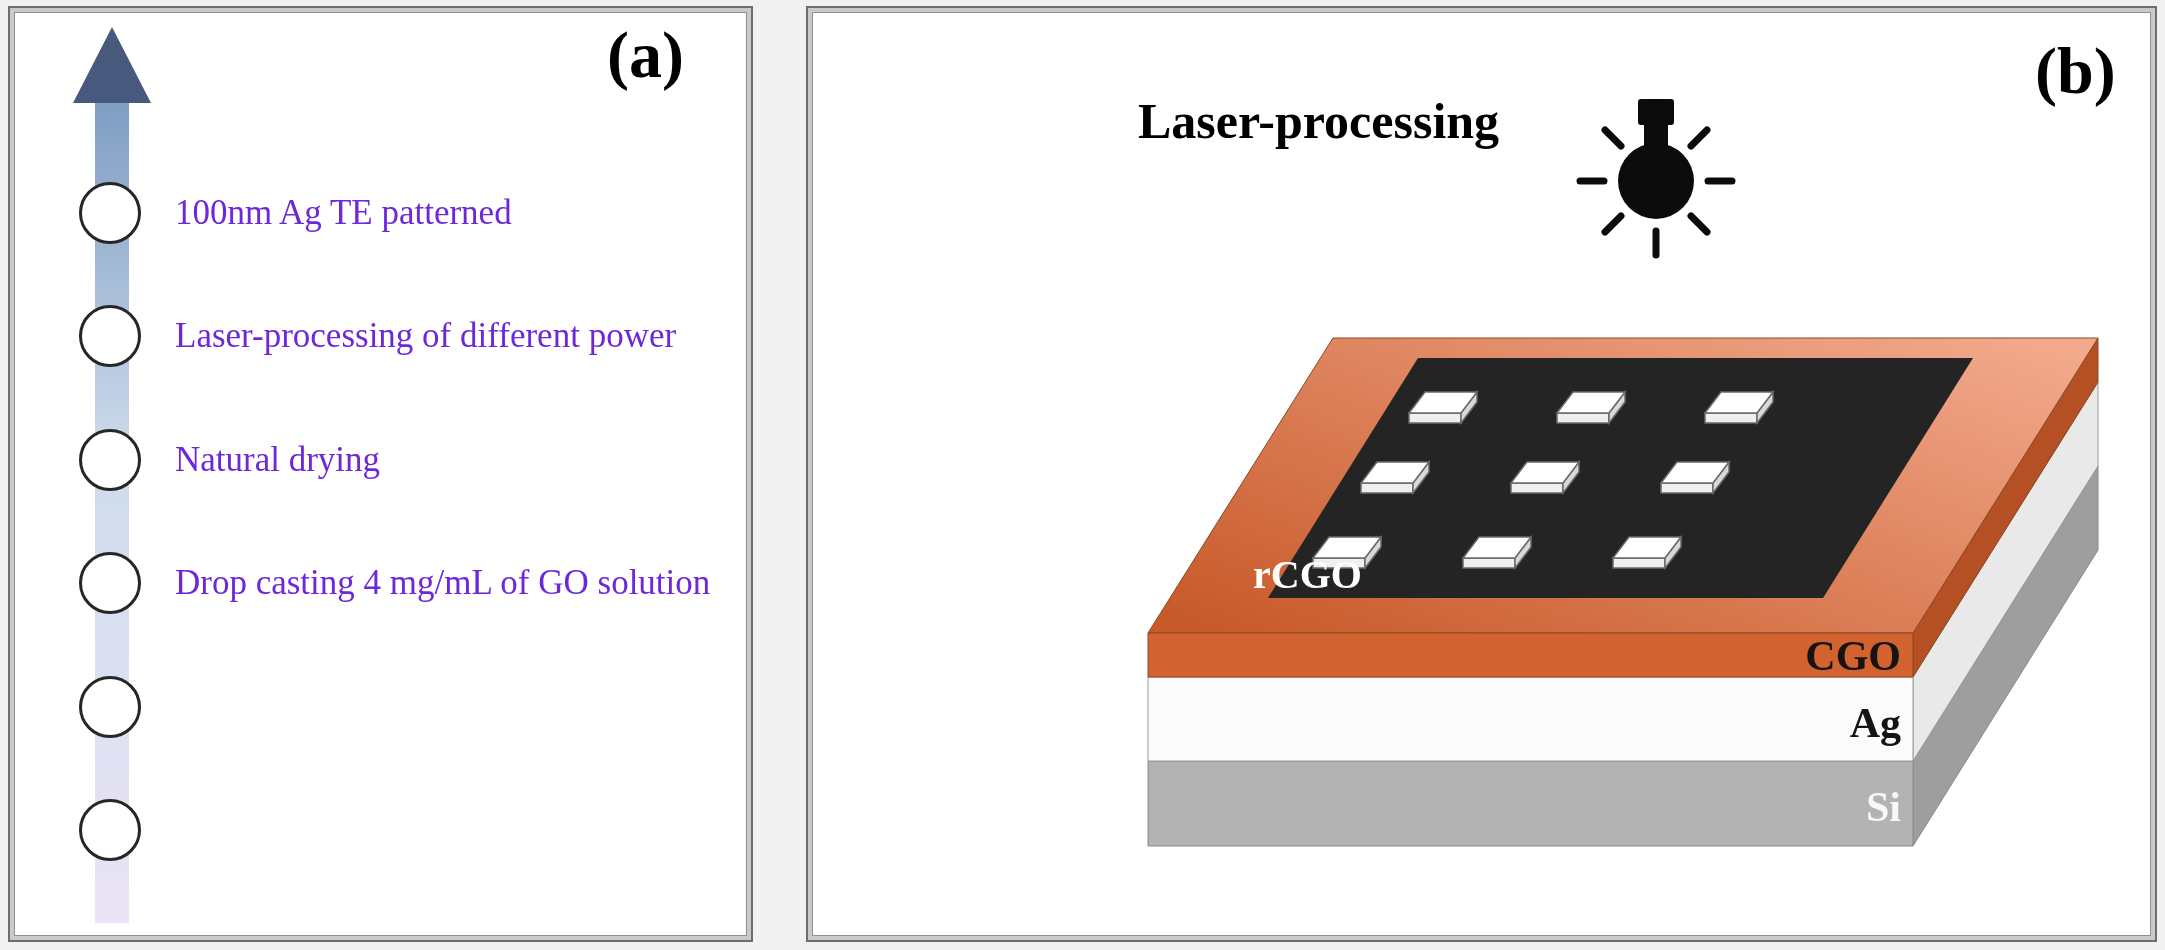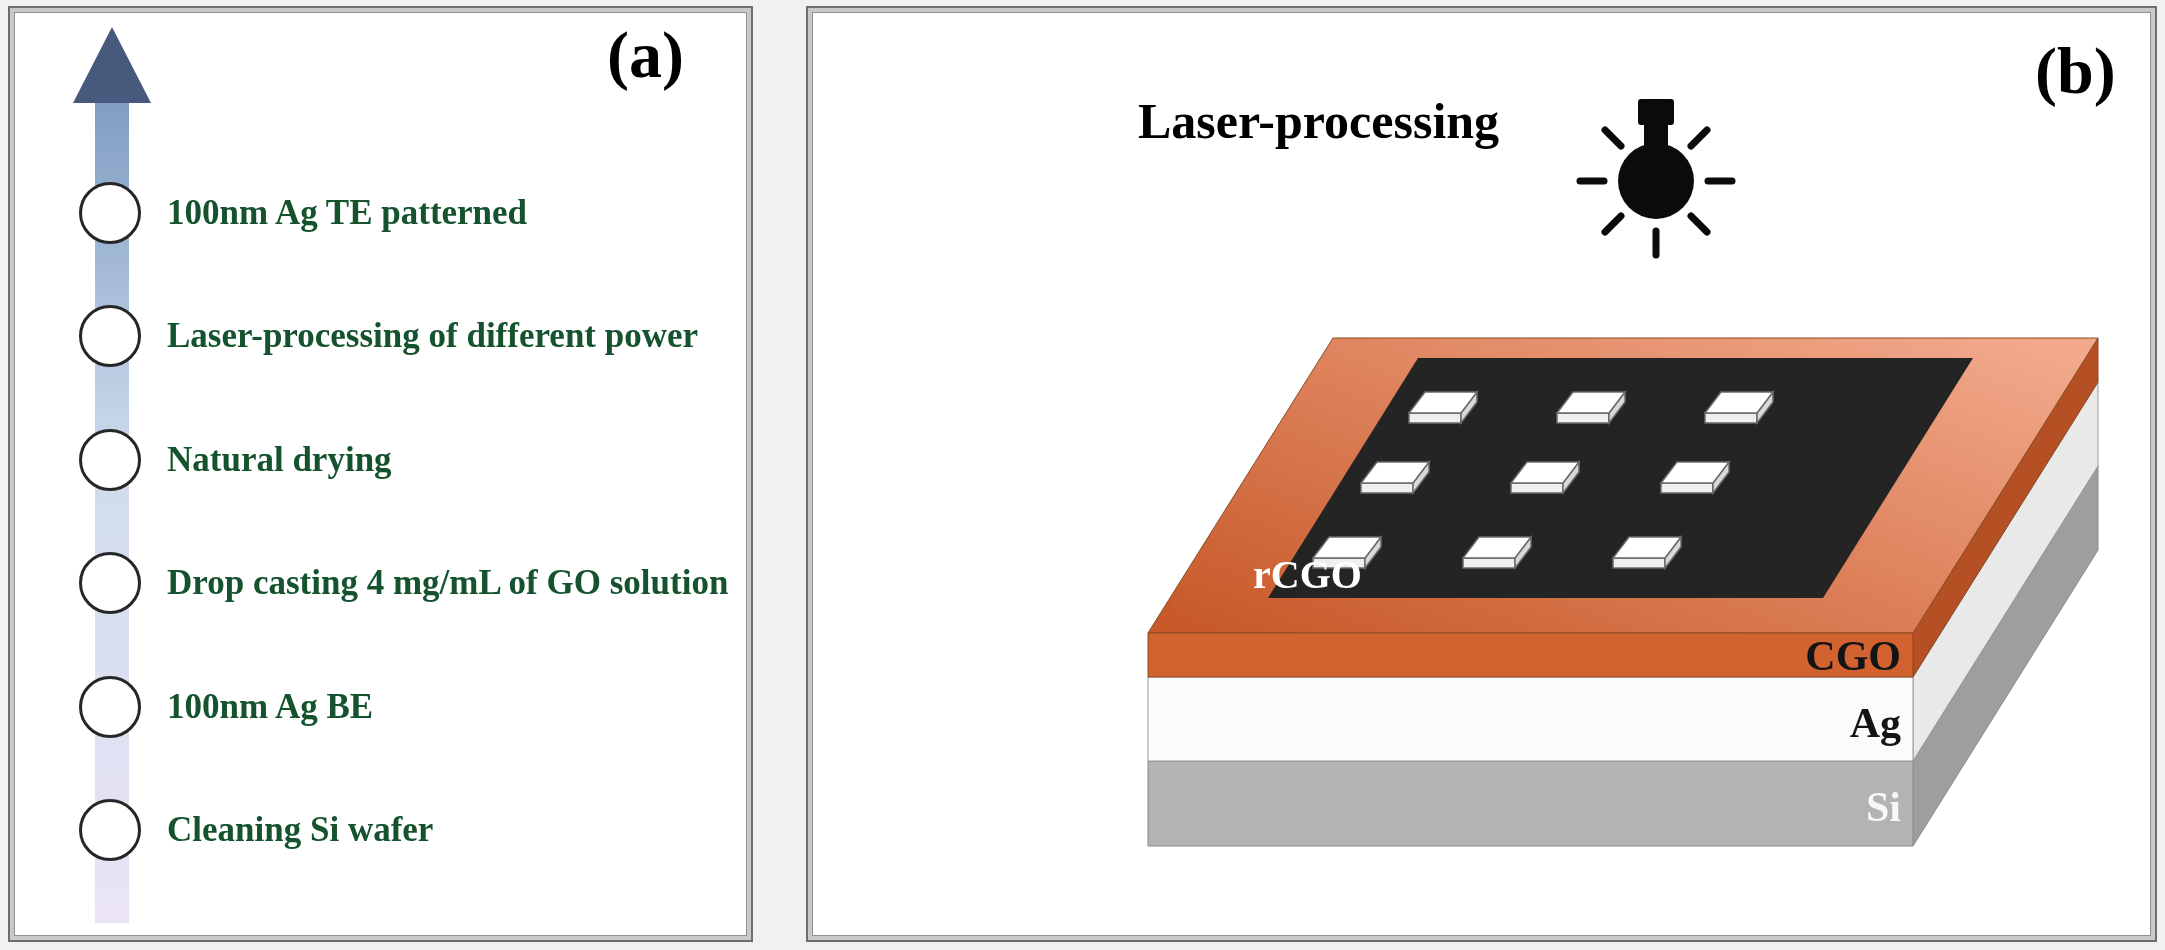--- a/index.html
+++ b/index.html
@@ -11,21 +11,21 @@
   .panel-inner { position:relative; width:100%; height:100%; background:#ffffff; border:1px solid #909090; box-sizing:border-box; overflow:hidden; }
   .panel-a { left:8px; top:6px; width:745px; height:936px; }
   .panel-b { left:806px; top:6px; width:1351px; height:936px; }
   .panel-label { position:absolute; top:4px; right:62px; font-size:66px; font-weight:bold; color:#000; }
   .arrow-svg { position:absolute; left:42px; top:14px; }
   .step-circle {
     position:absolute; left:64px; width:62px; height:62px; border-radius:50%;
     background:#ffffff; border:3px solid #262626; box-sizing:border-box;
   }
   .step-label {
-    position:absolute; left:152px; font-size:35px; font-weight:bold; color:#14532d;
+    position:absolute; left:160px; font-size:35px; font-weight:normal; color:#6d28d9;
     white-space:nowrap; line-height:42px;
   }
   .scene-svg { position:absolute; left:0; top:0; width:100%; height:100%; }
   .svg-label { font-family:"Liberation Serif","DejaVu Serif",serif; font-weight:bold; }
 </style>
 </head>
 <body>
 
 <div class="canvas">
 
@@ -50,22 +50,20 @@
       <span class="step-circle" style="top:292px"></span>
       <span class="step-circle" style="top:416px"></span>
       <span class="step-circle" style="top:539px"></span>
       <span class="step-circle" style="top:663px"></span>
       <span class="step-circle" style="top:786px"></span>
 
       <div class="step-label" style="top:179px">100nm Ag TE patterned</div>
       <div class="step-label" style="top:426px">Natural drying</div>
       <div class="step-label" style="top:302px">Laser-processing of different power</div>
       <div class="step-label" style="top:549px">Drop casting 4 mg/mL of GO solution</div>
-      <div class="step-label" style="top:673px">100nm Ag BE</div>
-      <div class="step-label" style="top:796px">Cleaning Si wafer</div>
 
     </div>
   </section>
 
   <section class="panel panel-b">
     <div class="panel-inner">
 
       <svg class="scene-svg" viewBox="0 0 1337 922" preserveAspectRatio="xMidYMid meet">
         <defs>
           <linearGradient id="cgoTopGrad" x1="0" y1="0.9" x2="1" y2="0.1">

